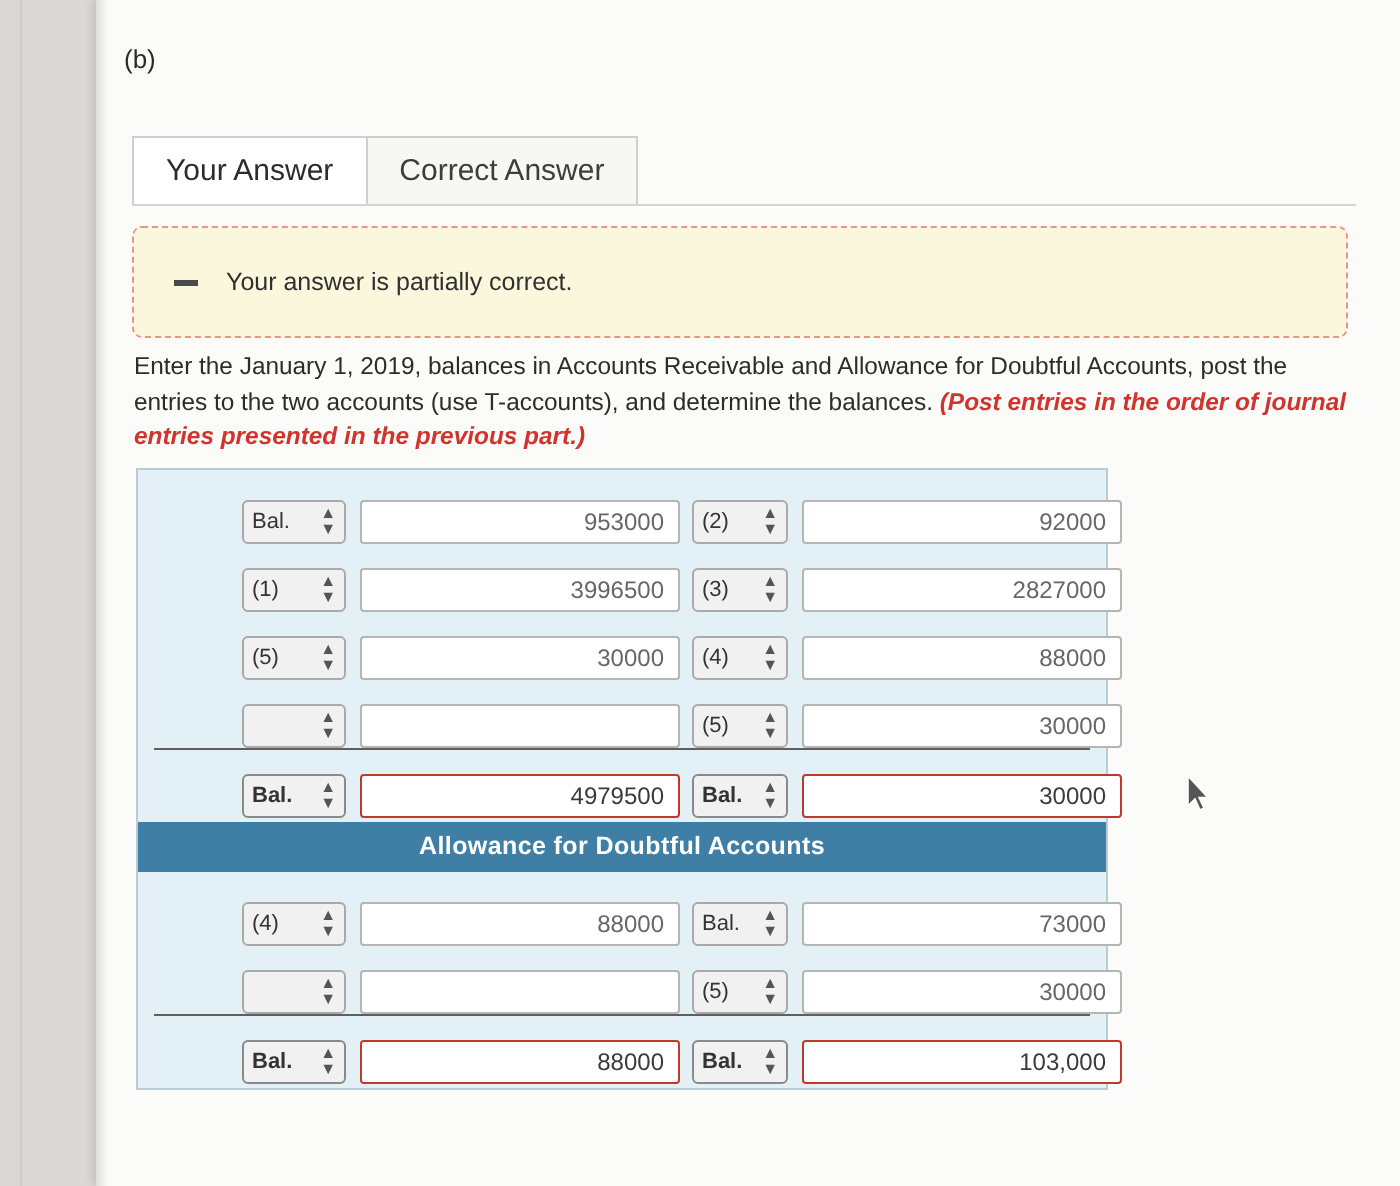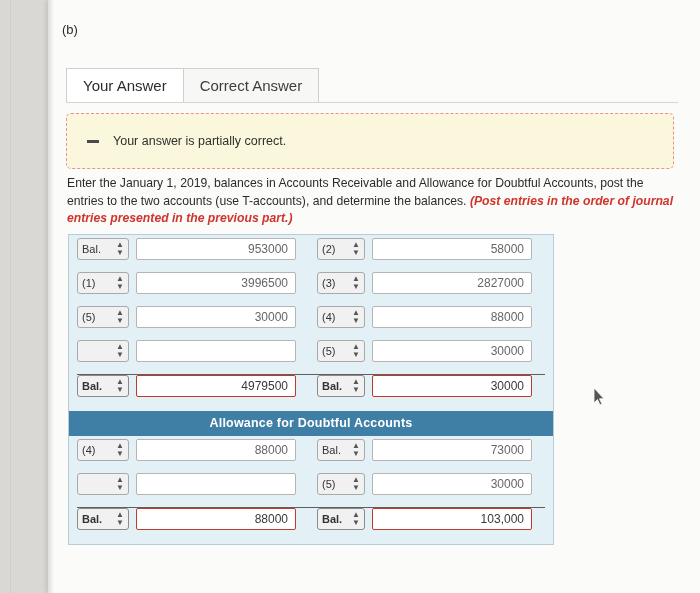--- a/index.html
+++ b/index.html
@@ -132,22 +132,23 @@
     font-size: 12.5px;
     font-weight: bold;
     padding: 5px 0 6px 0;
     letter-spacing: 0.2px;
   }
   .t-body {
     padding: 3px 0 2px 0;
   }
   .t-row {
     display: flex;
-    align-items: flex-start;
+    align-items: flex-end;
     height: 34px;
+    padding-left: 44px;
   }
   .t-cell {
     display: flex;
     align-items: center;
   }
   .t-cell.left {
     width: 243px;
     padding-left: 8px;
     box-sizing: border-box;
   }
@@ -288,21 +289,21 @@
             <span>Bal.</span>
             <span class="arrows">▲<br>▼</span>
           </div>
           <div class="amount w-left">953000</div>
         </div>
         <div class="t-cell right">
           <div class="select">
             <span>(2)</span>
             <span class="arrows">▲<br>▼</span>
           </div>
-          <div class="amount w-right">58000</div>
+          <div class="amount w-right">92000</div>
         </div>
       </div>
 
       <div class="t-row">
         <div class="t-cell left">
           <div class="select bal">
             <span>(1)</span>
             <span class="arrows">▲<br>▼</span>
           </div>
           <div class="amount w-left">3996500</div>

